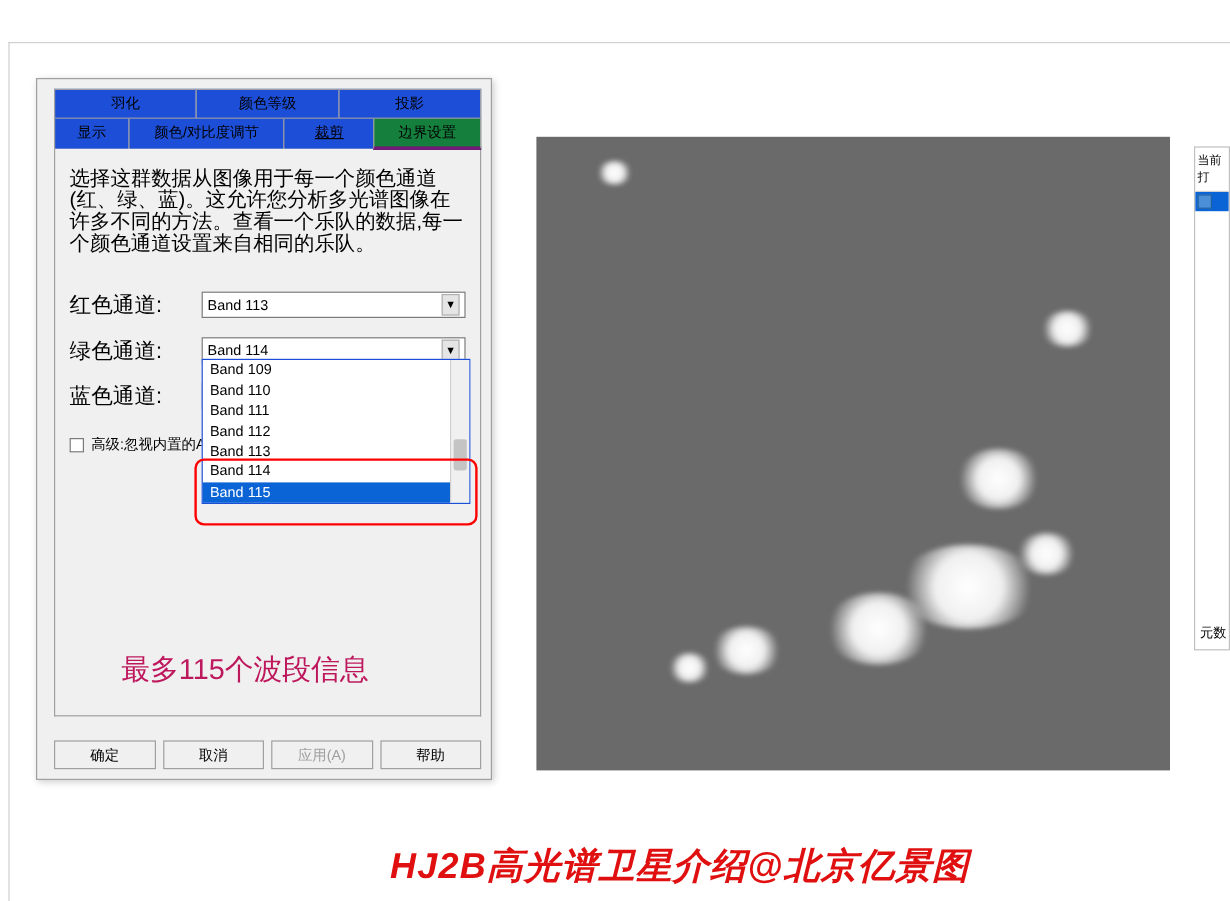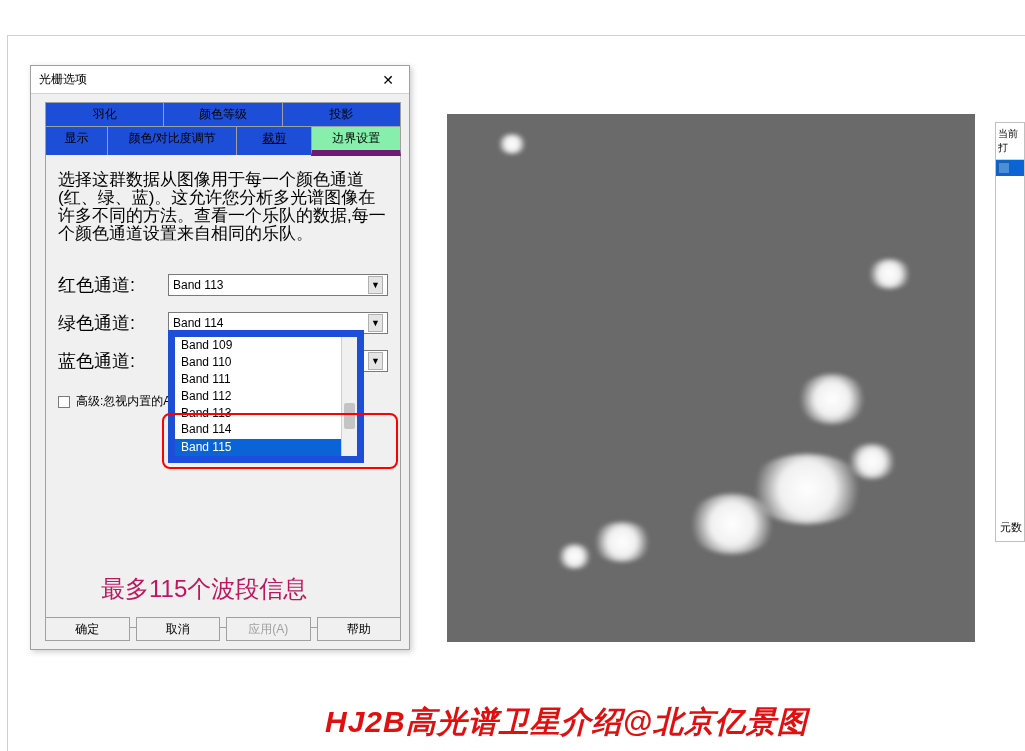--- a/index.html
+++ b/index.html
@@ -60,22 +60,22 @@
       font-size: 12px;
       text-align: center;
       cursor: pointer;
       border-bottom: 1px solid #a0a0a0;
     }
     .tabs-row1 .tab { flex: 1; border-right: none; }
     .tabs-row1 .tab:last-child { border-right: 1px solid #a0a0a0; }
     .tabs-row2 .tab { border-top: none; border-right: none; }
     .tabs-row2 .tab:last-child { border-right: 1px solid #a0a0a0; }
     .tab.active {
-      background: #86efac;
-      border-bottom: 6px solid #701a75;
+      background: #15803d;
+      border-bottom: 3px solid #701a75;
       position: relative;
       z-index: 2;
     }
     .tab-content {
       border: 1px solid #a0a0a0;
       border-top: none;
       margin: -1px 8px 0 14px;
       padding: 16px 12px 12px 12px;
       height: 473px;
       position: relative;
@@ -119,22 +119,22 @@
     .checkbox {
       width: 12px; height: 12px;
       border: 1px solid #7a7a7a;
       background: #fff;
       margin-right: 6px;
     }
     .dropdown-list {
       position: absolute;
       left: 122px;
       top: 175px;
-      width: 196px;
-      border: 7px solid #1d4ed8;
+      width: 224px;
+      border: 1px solid #1d4ed8;
       background: #ffffff;
       z-index: 10;
     }
     .dropdown-item {
       padding: 1px 6px;
       font-size: 12px;
       line-height: 15px;
       cursor: pointer;
     }
     .dropdown-item.cut { border-top:0; position:relative; top:-1px; }
@@ -256,26 +256,20 @@
     .t2b { width: 130px; }
     .t2c { width: 75px; text-decoration: underline; }
     .t2d { width: 90px; }
   </style>
 </head>
 <body>
 
 <div class="outer-border"></div>
 
 <div class="dialog">
-  <div class="dialog-titlebar">
-    <span>光栅选项</span>
-    <div class="dialog-close">
-      <span>✕</span>
-    </div>
-  </div>
 
   <div class="tabs-row1">
     <div class="tab">羽化</div>
     <div class="tab">颜色等级</div>
     <div class="tab">投影</div>
   </div>
   <div class="tabs-row2">
     <div class="tab t2a">显示</div>
     <div class="tab t2b">颜色/对比度调节</div>
     <div class="tab t2c">裁剪</div>

